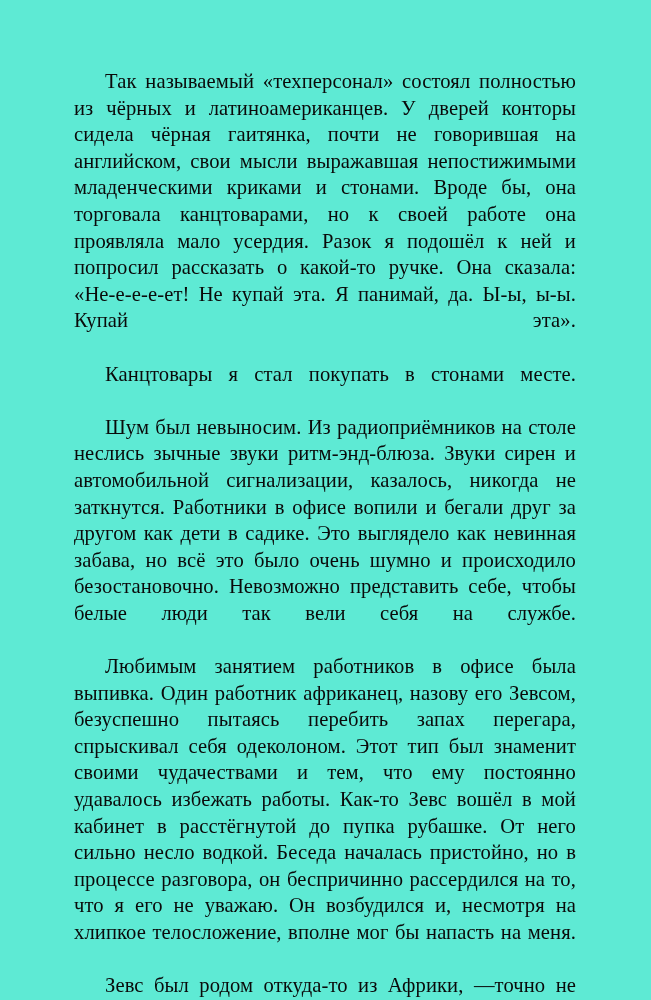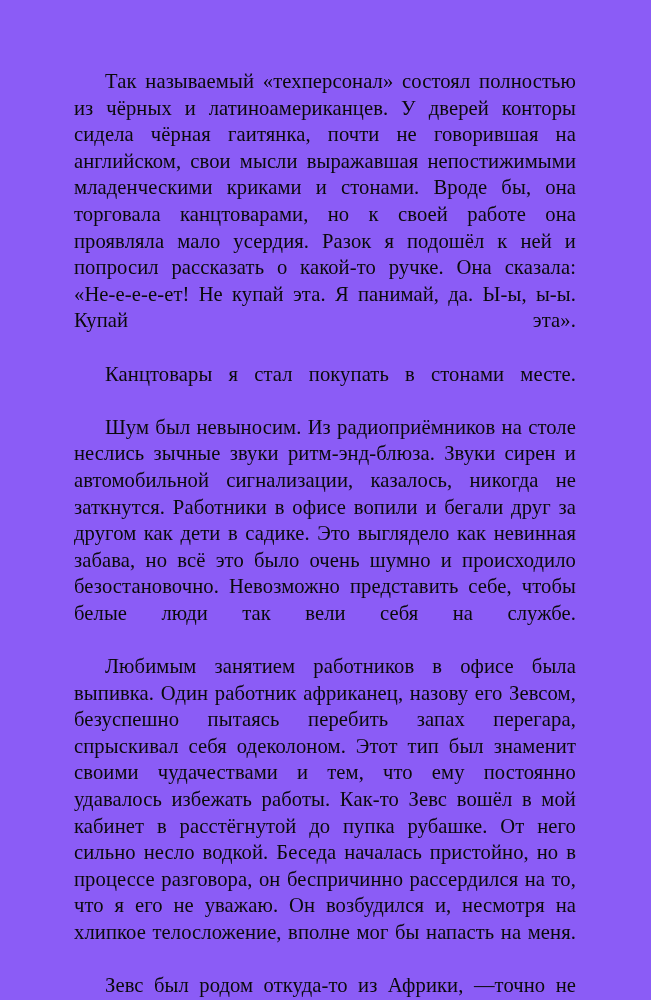--- a/index.html
+++ b/index.html
@@ -17,21 +17,21 @@
     color: #000000;
     -webkit-font-smoothing: antialiased;
   }
 
   #page {
     position: absolute;
     left: 0;
     top: 0;
     width: 651px;
     height: 1000px;
-    background: #8b5cf6;
+    background: #5eead4;
   }
 
   #text-block {
     position: absolute;
     left: 74px;
     top: 68px;
     width: 502px;
   }
 
   p.para {

